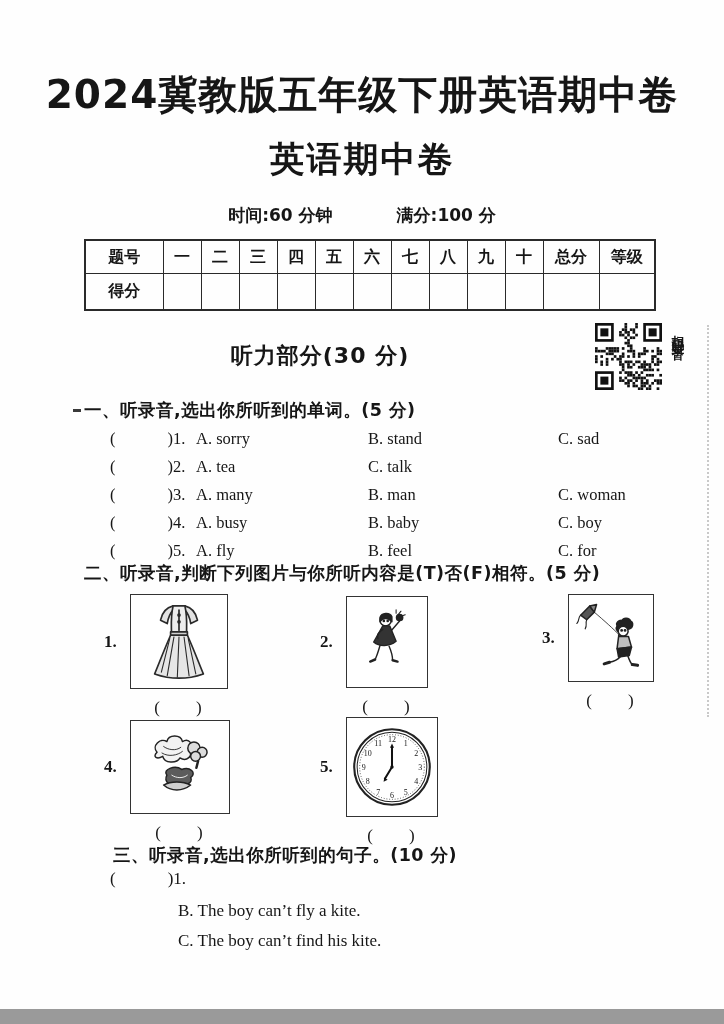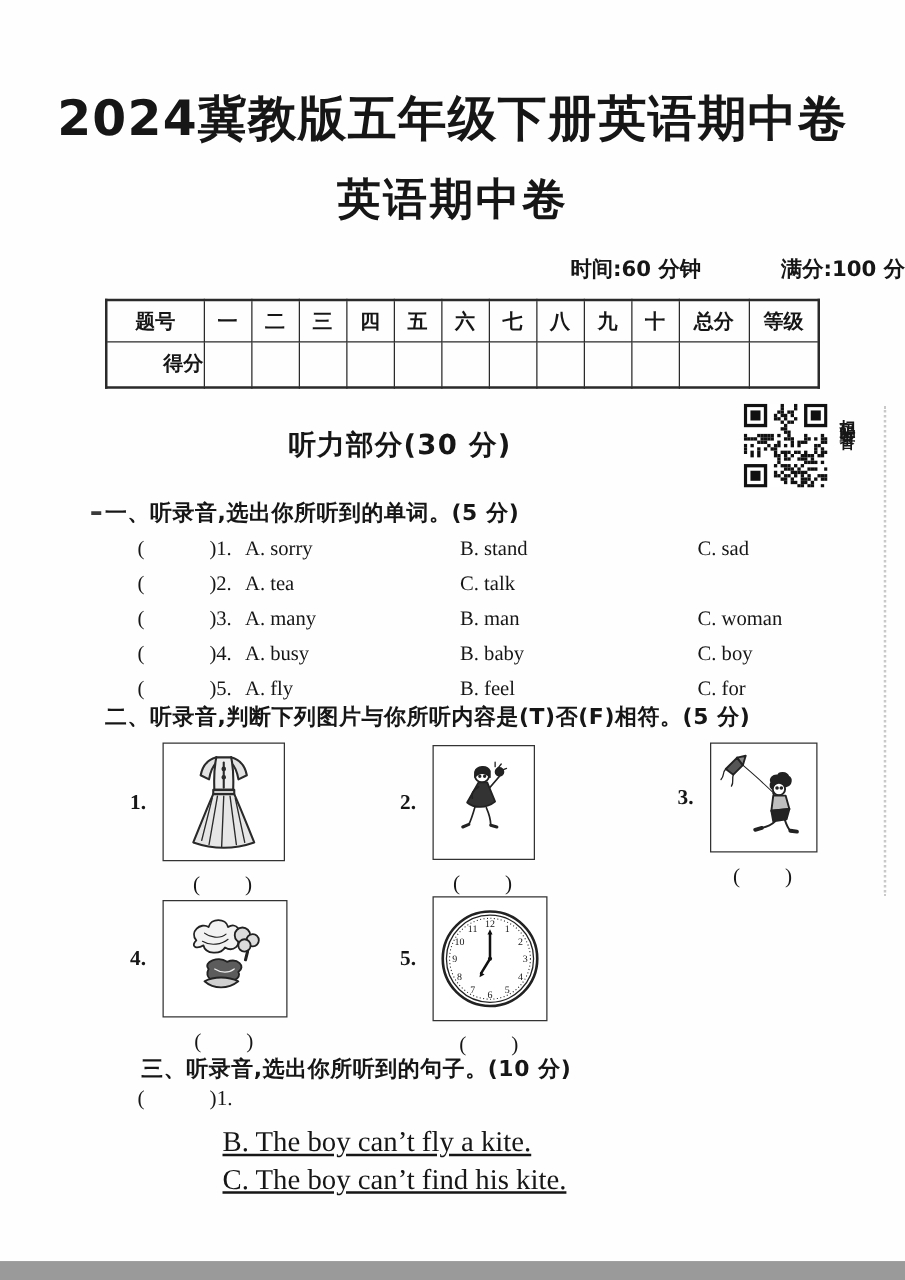--- a/index.html
+++ b/index.html
@@ -5,29 +5,29 @@
   html,body{margin:0;padding:0;background:#9a9a9a;}
   .page{position:relative;width:724px;height:1009px;margin:0 auto;background:#fefefe;
         color:#161616;font-family:"Liberation Serif",serif;overflow:hidden;}
   .zh{font-family:"DejaVu Sans","Liberation Sans",sans-serif;}
 
   .title{position:absolute;top:68px;left:0;width:724px;text-align:center;
          font-size:39px;font-weight:800;letter-spacing:1px;}
   .subtitle{position:absolute;top:136px;left:0;width:724px;text-align:center;
             font-size:35px;font-weight:800;letter-spacing:2px;}
   .meta{position:absolute;top:204px;left:0;width:724px;display:flex;
-        justify-content:flex-end;gap:64px;font-size:17px;font-weight:700;}
+        justify-content:center;gap:64px;font-size:17px;font-weight:700;}
 
   table.score{position:absolute;left:84px;top:239px;border-collapse:collapse;
               table-layout:fixed;width:572px;}
   table.score td{border:1px solid #2a2a2a;text-align:center;vertical-align:middle;
                  font-size:16px;font-weight:700;padding:0;}
   table.score{border:2px solid #2a2a2a;padding-left:29px;}
   tr.hdr td{height:32px;}
-  tr.scr td{height:35px;text-align:right;}
+  tr.scr td{height:35px;}
 
   .listen-head{position:absolute;top:341px;left:0;width:640px;text-align:center;
                font-size:22px;font-weight:800;letter-spacing:1px;}
 
   .qr-wrap{position:absolute;left:595px;top:323px;display:flex;gap:7px;}
   .qr-wrap svg{display:block;}
   .qr-caption{writing-mode:vertical-rl;font-size:12.5px;letter-spacing:3px;
               font-weight:600;padding-top:2px;}
 
   .sec-head{position:absolute;font-size:17.5px;font-weight:800;letter-spacing:.5px;}
@@ -43,21 +43,21 @@
   .fig{position:absolute;}
   .fig-top{display:flex;align-items:center;}
   .fig-num{width:26px;font-size:17px;font-weight:700;}
   .fig-box{border:1.5px solid #333;background:#fff;display:flex;align-items:center;
            justify-content:center;}
   .fig-paren{margin-left:26px;display:flex;justify-content:center;gap:36px;
              font-size:17px;margin-top:9px;}
 
   .s3-line1{position:absolute;left:84px;top:869px;display:grid;
             grid-template-columns:112px auto;font-size:17px;align-items:center;}
-  .s3-line{position:absolute;left:178px;font-size:23px;text-decoration:underline;}
+  .s3-line{position:absolute;left:178px;font-size:17px;}
 </style>
 </head>
 <body>
 
 <div class="page">
 
   <div class="title zh">2024冀教版五年级下册英语期中卷</div>
   <div class="subtitle zh">英语期中卷</div>
 
   <div class="meta zh">

